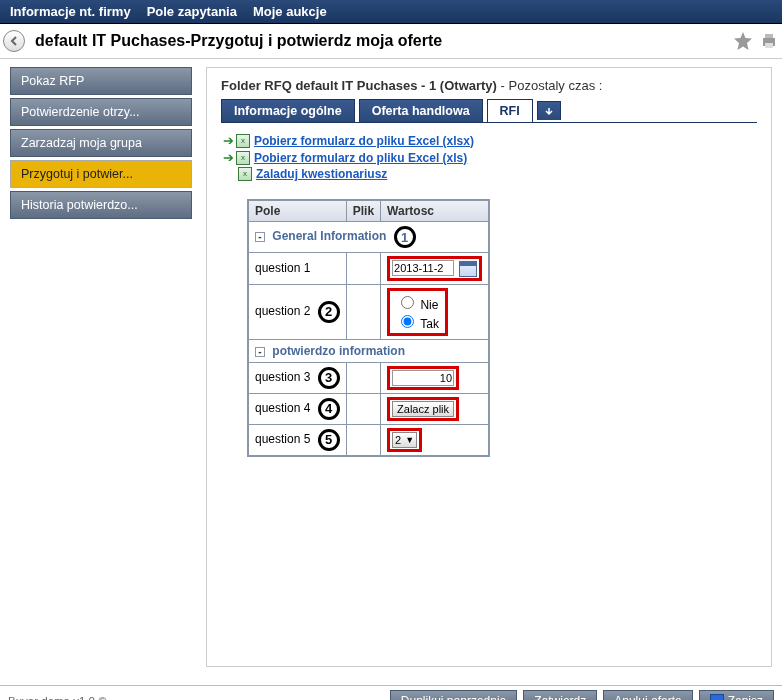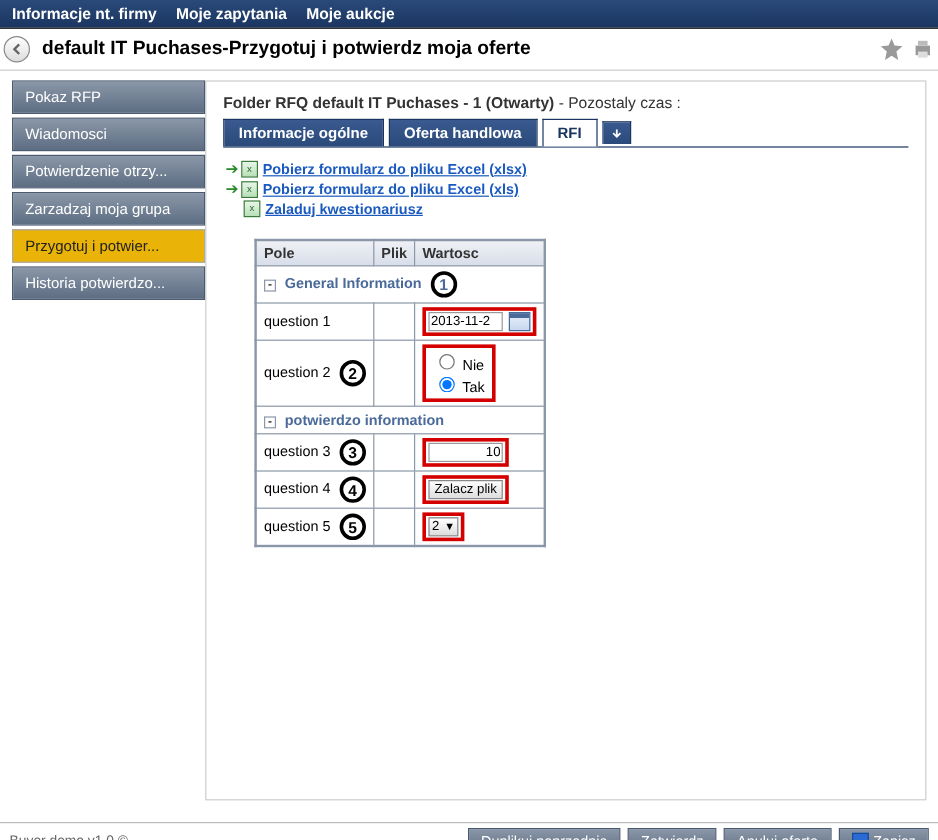--- a/index.html
+++ b/index.html
@@ -4,21 +4,21 @@
 <style>
   * { box-sizing: border-box; }
   body { margin: 0; font-family: Arial, sans-serif; font-size: 12px; background: #fff; width: 782px; }
   .topbar { background: linear-gradient(to bottom, #2a4a7a, #1a3560); color: #fff; height: 24px; display: flex; align-items: center; padding: 0 10px; font-size: 13px; font-weight: bold; border-bottom: 1px solid #000; }
   .topbar a { color: #fff; margin-right: 16px; text-decoration: none; }
   .titlebar { display: flex; align-items: center; padding: 6px 3px; border-bottom: 1px solid #ccc; }
   .titlebar .back { width: 22px; height: 22px; border: 1px solid #888; border-radius: 50%; background: linear-gradient(#fff,#ddd); display: flex; align-items: center; justify-content: center; margin-right: 10px; cursor: pointer; font-size: 14px; color: #555; }
   .titlebar h1 { font-size: 16px; font-weight: bold; margin: 0; flex: 1; }
   .titlebar .ico { width: 20px; height: 20px; margin-left: 6px; color: #888; }
   .content { display: flex; align-items: flex-start; padding: 8px 10px 0 10px; min-height: 620px; }
-  .sidebar { width: 161px; }
+  .sidebar { width: 182px; margin-right: 14px; }
   .sidebar .tab { background: linear-gradient(to bottom,#8a97a8,#5d6d82); color: #fff; padding: 6px 10px; border: 1px solid #4a5a70; margin-bottom: 3px; white-space: nowrap; overflow: hidden; text-overflow: ellipsis; font-size: 12.5px; cursor: pointer; }
   .sidebar .tab.active { background: #eab308; color: #222; border: 1px solid #aaa; }
   .main { flex: 1; border: 1px solid #ccc; padding: 10px 14px 14px 14px; position: relative; min-height: 600px; }
   .folder-line { font-size: 13px; margin-bottom: 6px; color: #333; }
   .folder-line b { font-weight: bold; }
   .tabs { display: flex; align-items: center; border-bottom: 1px solid #1a3560; margin-bottom: 10px; }
   .tabs .t { background: linear-gradient(to bottom,#3a5a90,#2a4a7a); color: #fff; padding: 4px 12px; margin-right: 4px; border: 1px solid #1a3560; border-bottom: none; font-size: 12.5px; font-weight: bold; cursor: pointer; }
   .tabs .t.active { background: #fff; color: #1a3560; }
   .tabs .t.arrow { padding: 4px 6px; }
   .links { margin-left: 2px; margin-bottom: 18px; }
@@ -46,21 +46,21 @@
   .fbtn { background: linear-gradient(to bottom,#8a97a8,#5d6d82); color: #fff; border: 1px solid #4a5a70; padding: 3px 10px; font-size: 12px; cursor: pointer; display: flex; align-items: center; }
   .fbtn .disk { width: 14px; height: 14px; background: #2a6ad4; border: 1px solid #184a9a; margin-right: 4px; position: relative; }
   .fbtn .disk:after { content:""; position:absolute; bottom:1px; left:2px; right:2px; height:6px; background:#eee; }
   svg { display: block; }
 </style>
 </head>
 <body>
 
 <div class="topbar">
   <a>Informacje nt. firmy</a>
-  <a>Moje zapytania</a>
+  <a>Pole zapytania</a>
   <a>Moje aukcje</a>
 </div>
 
 <div class="titlebar">
   <div class="back">
     <svg width="12" height="12" viewBox="0 0 12 12">
         <path d="M8 2 L4 6 L8 10" stroke="#666" stroke-width="2" fill="none"></path>
       </svg>
   </div>
   <h1>default IT Puchases-Przygotuj i potwierdz moja oferte</h1>
@@ -74,21 +74,20 @@
         <rect x="4" y="7" width="12" height="8" fill="#999"></rect>
         <rect x="6" y="3" width="8" height="4" fill="#bbb"></rect>
         <rect x="6" y="12" width="8" height="5" fill="#ddd"></rect>
       </svg>
   </div>
 </div>
 
 <div class="content">
   <div class="sidebar">
     <div class="tab">Pokaz RFP</div>
-    <div class="tab">Wiadomosci</div>
     <div class="tab">Potwierdzenie otrzy...</div>
     <div class="tab">Zarzadzaj moja grupa</div>
     <div class="tab active">Przygotuj i potwier...</div>
     <div class="tab">Historia potwierdzo...</div>
   </div>
 
   <div class="main">
     <div class="folder-line">
       <b>Folder RFQ default IT Puchases - 1 (Otwarty)</b>
       <span> - Pozostaly czas :</span>

